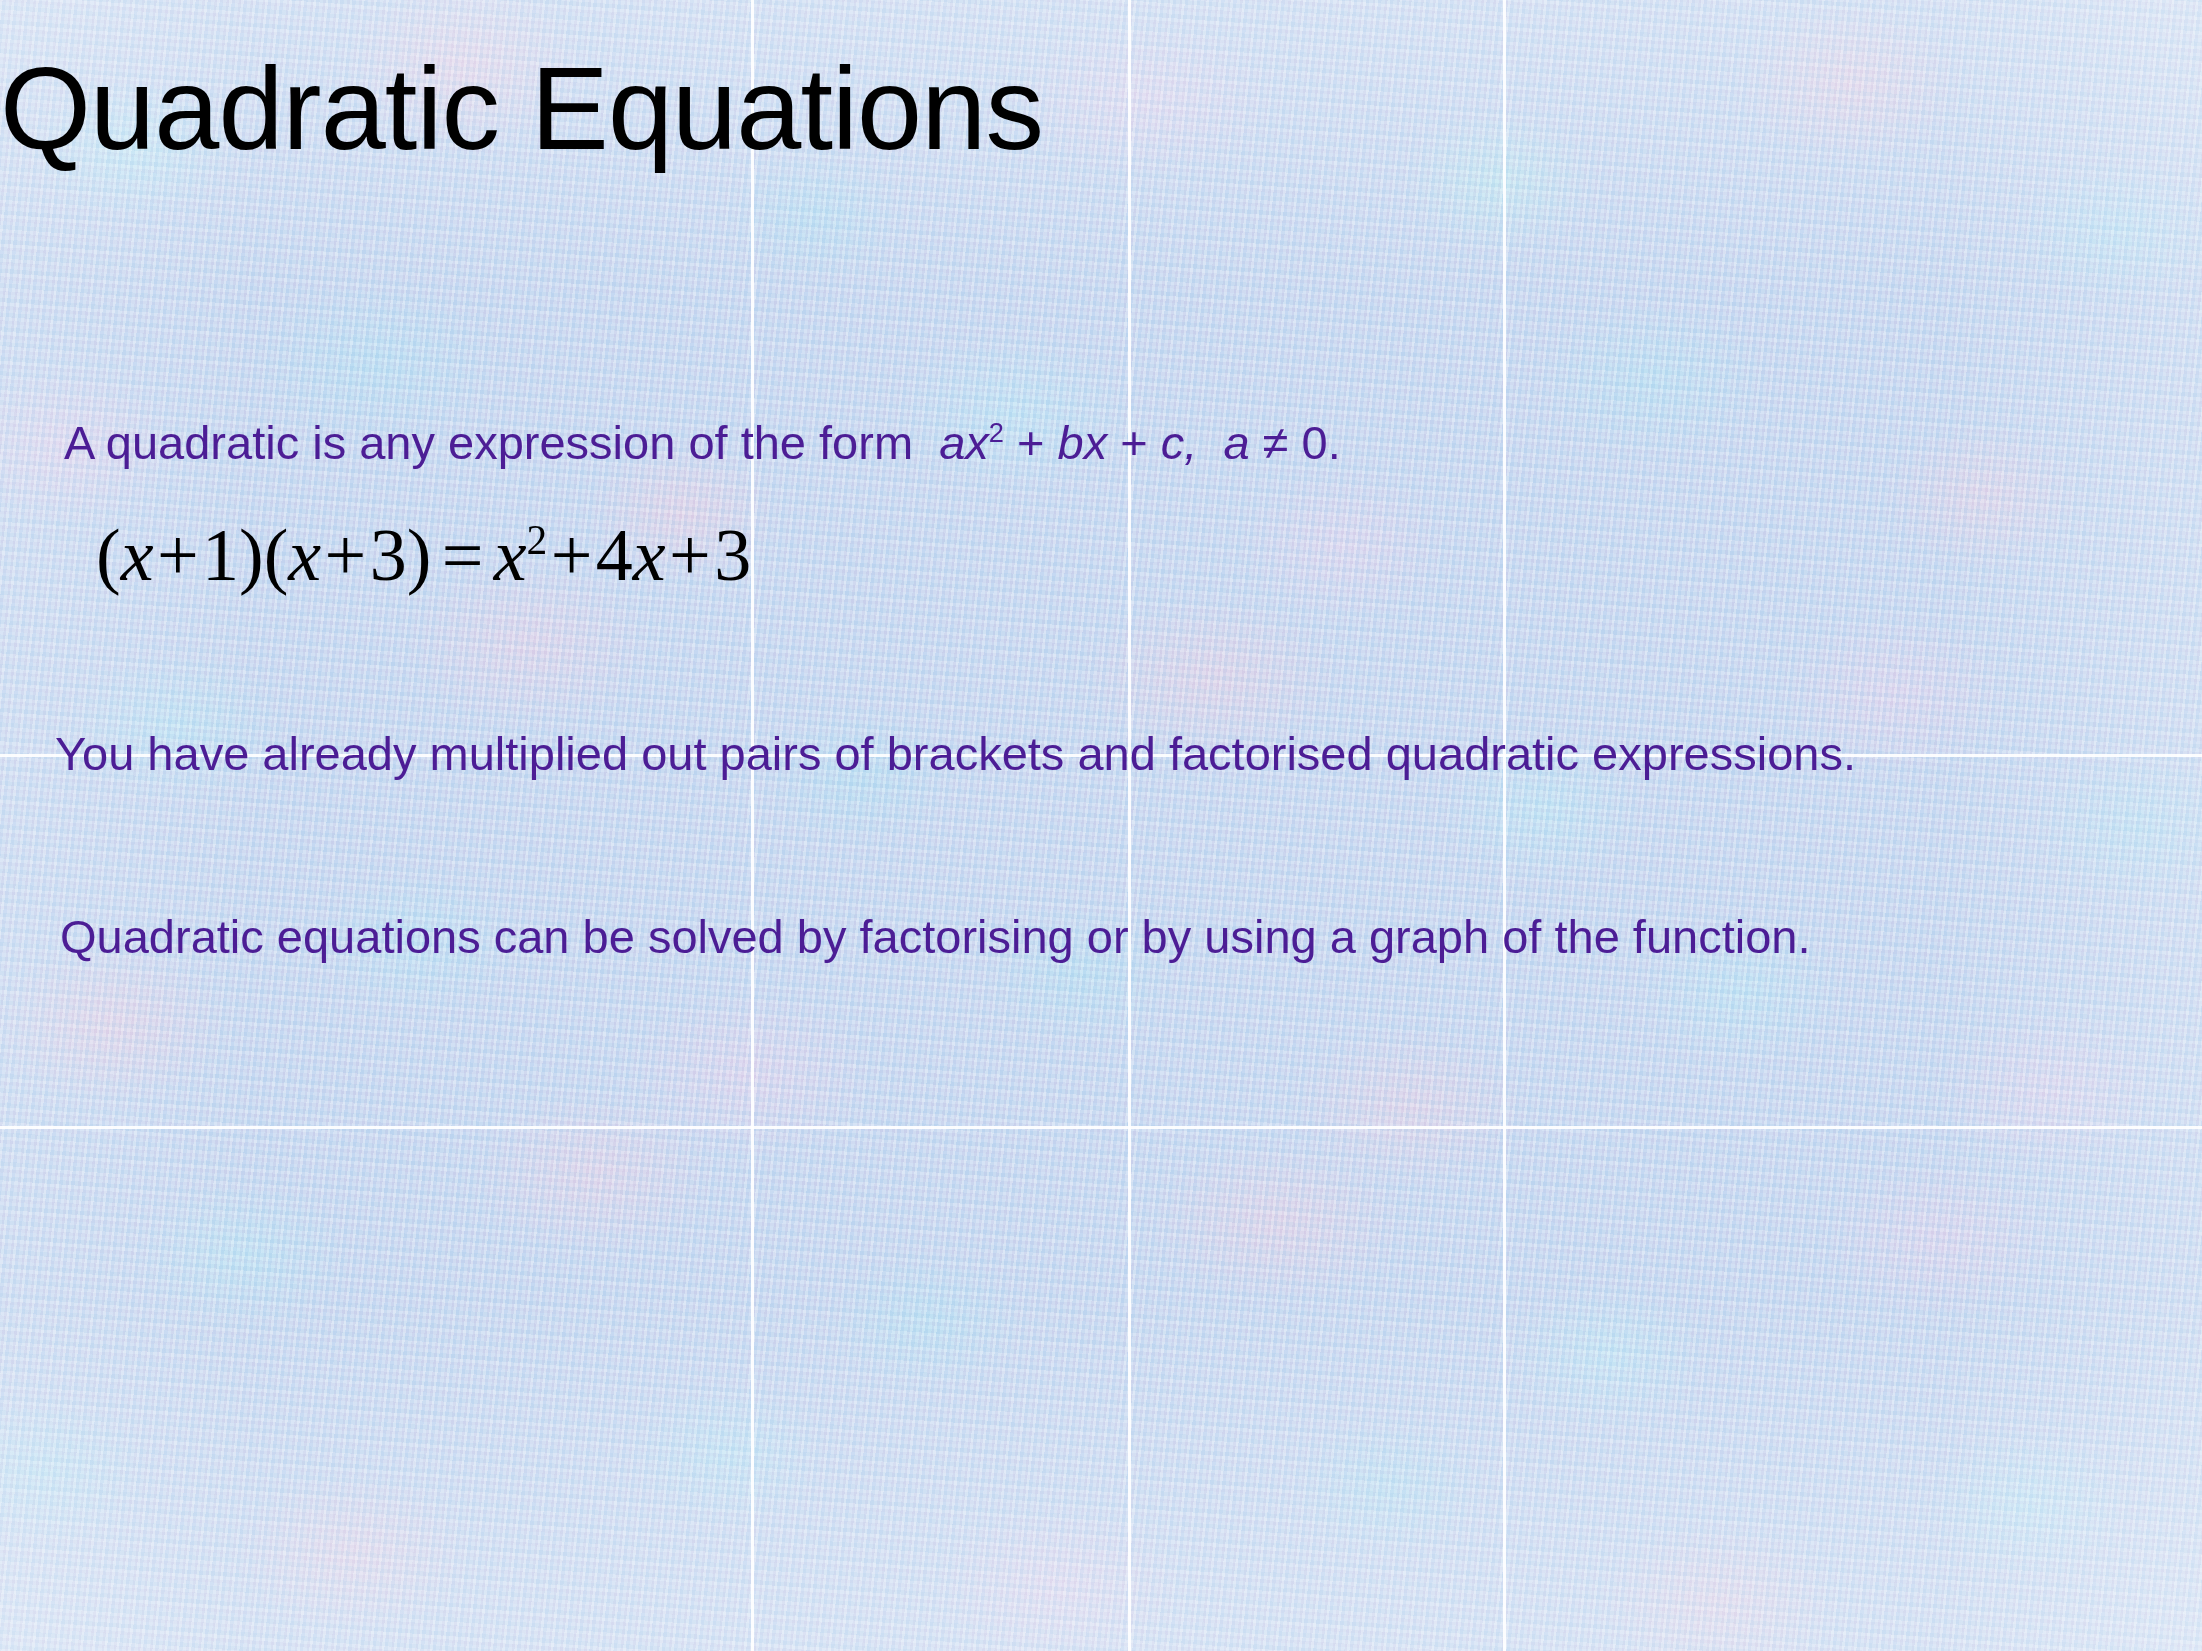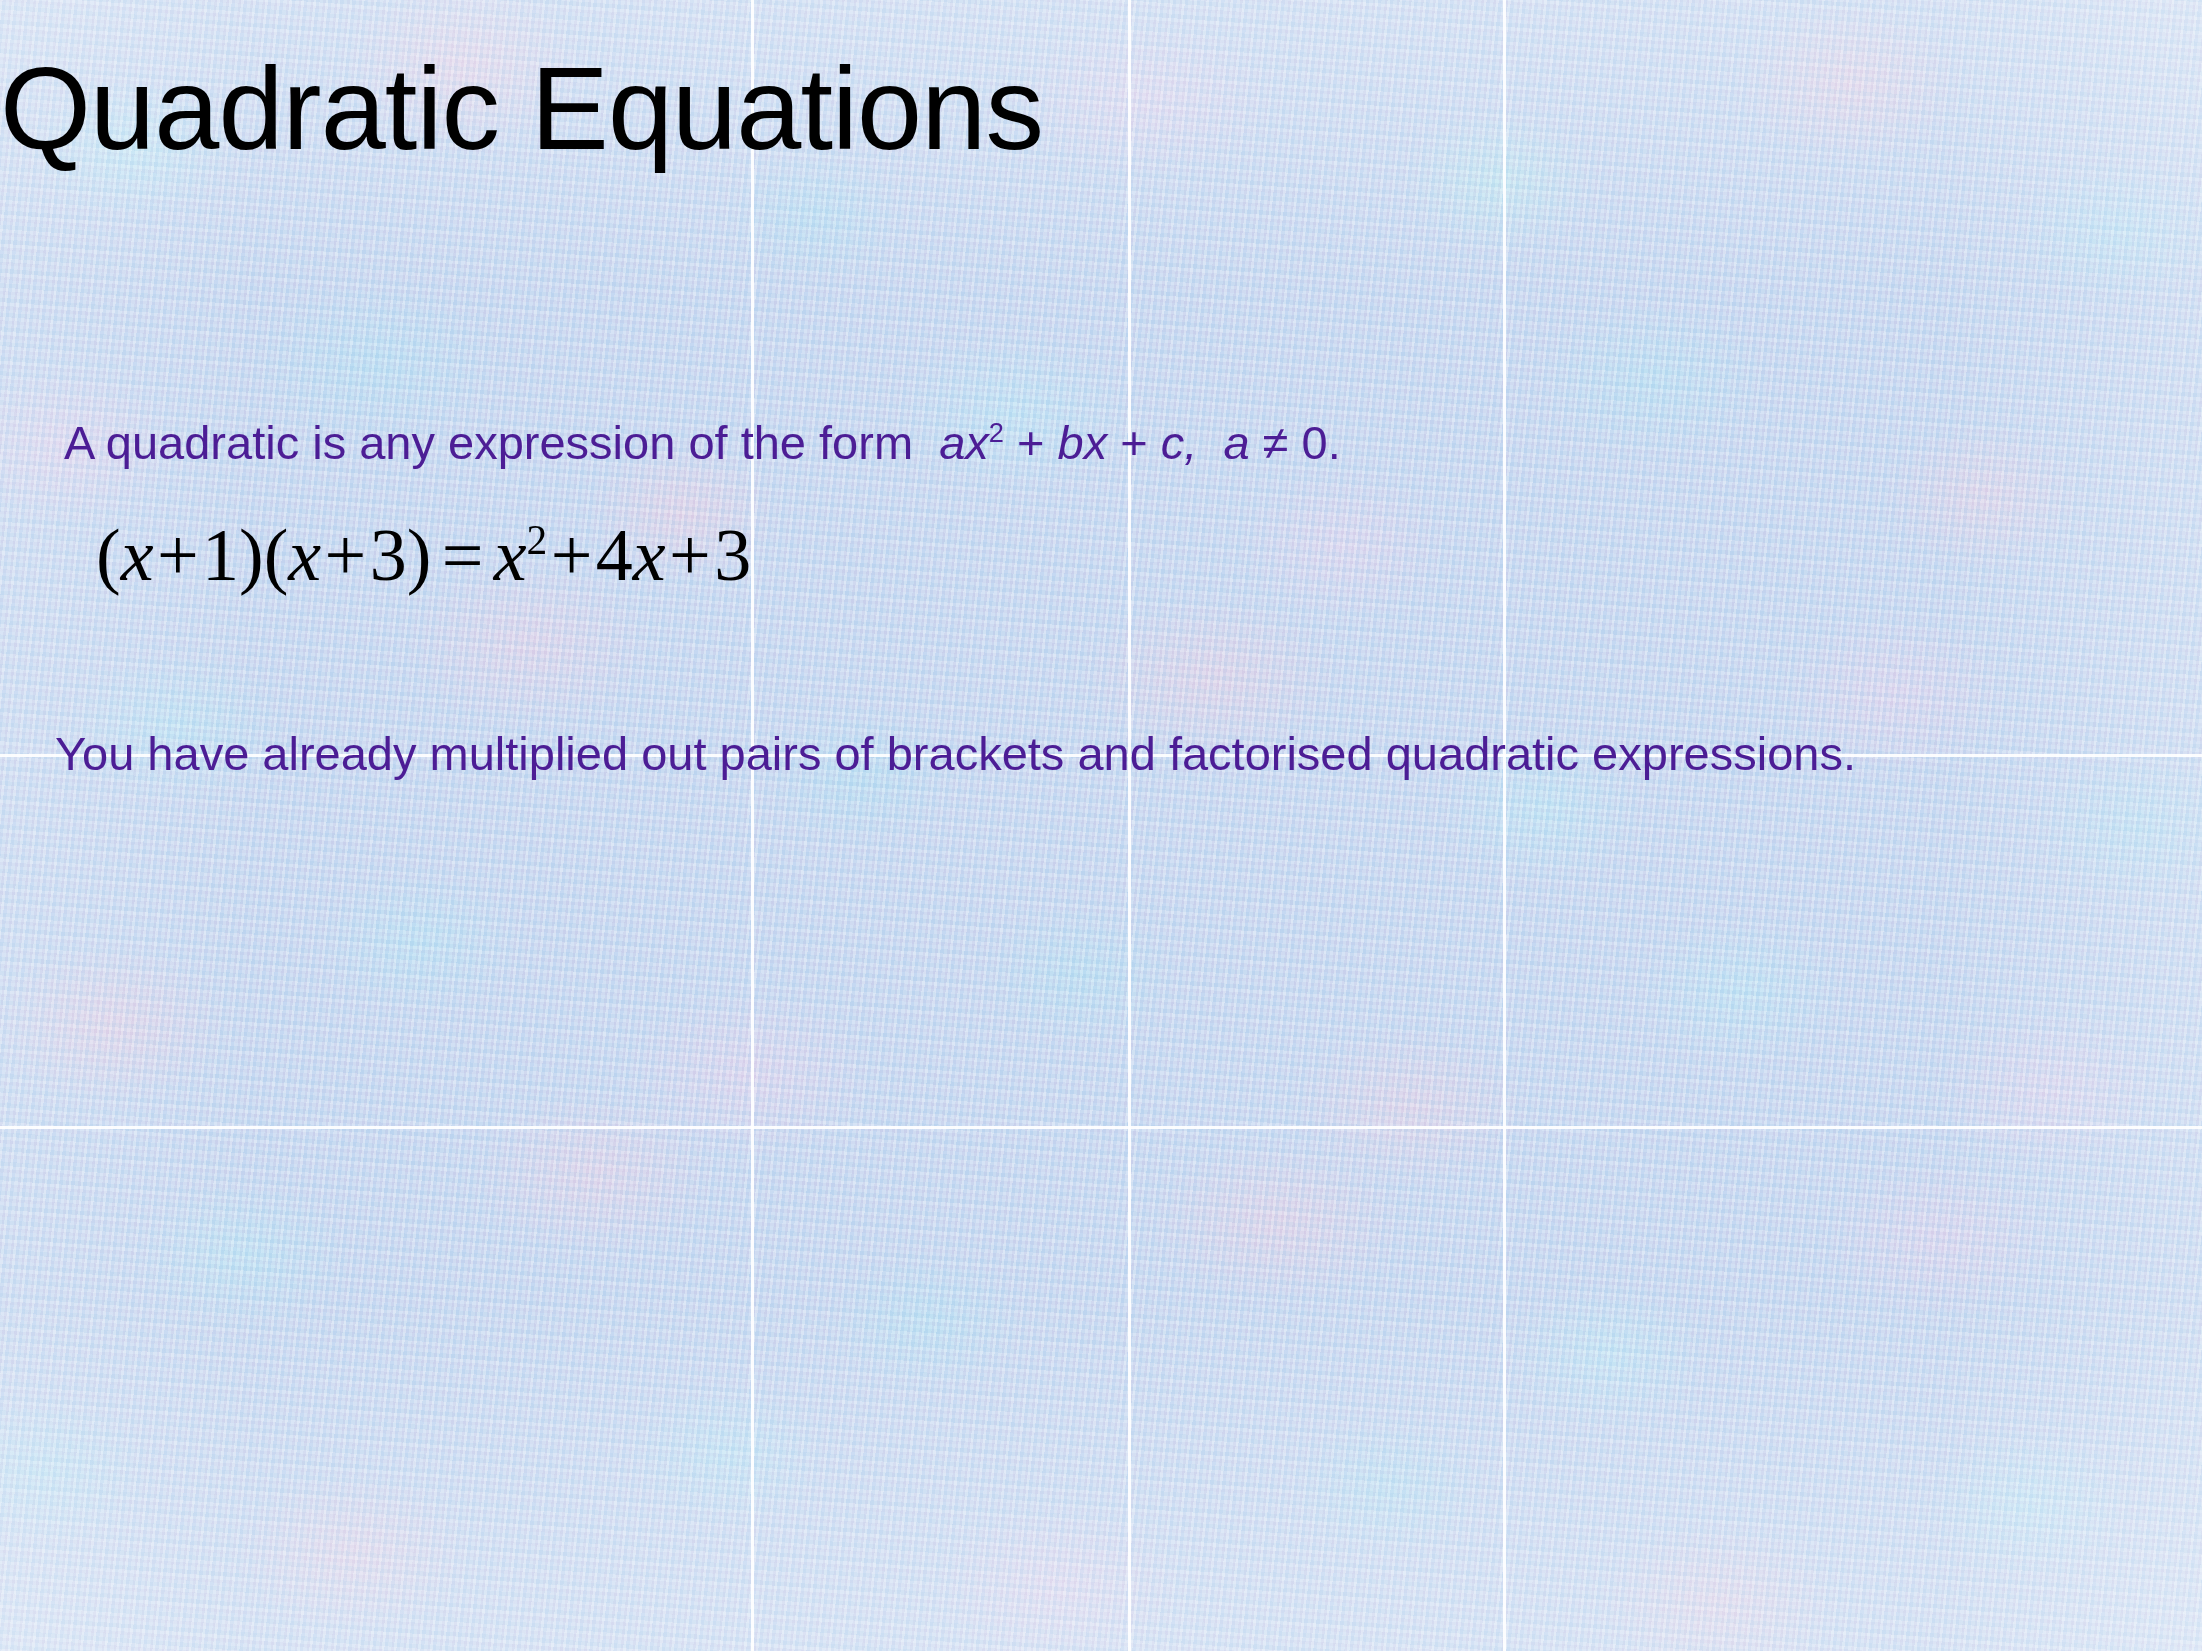--- a/index.html
+++ b/index.html
@@ -231,16 +231,17 @@
   <div id="content">
 
     <div id="slide-title">Quadratic Equations</div>
 
     <div class="body-line" id="line-definition"><span>A quadratic is any expression of the form</span>&nbsp;&nbsp;<span class="math-inline"><span>ax</span><sup>2</sup>&nbsp;<span class="op">+</span>&nbsp;<span>bx</span>&nbsp;<span class="op">+</span>&nbsp;<span>c,</span>&nbsp;&nbsp;<span>a</span>&nbsp;<span class="op">≠</span>&nbsp;<span class="num">0.</span></span></div>
 
     <div id="equation"><span class="paren">(</span><span class="var">x</span><span class="op">+</span><span class="num">1</span><span class="paren">)</span><span class="paren">(</span><span class="var">x</span><span class="op">+</span><span class="num">3</span><span class="paren">)</span><span class="eq">=</span><span class="var">x</span><sup>2</sup><span class="op">+</span><span class="num">4</span><span class="var">x</span><span class="op">+</span><span class="num">3</span></div>
 
     <div class="body-line" id="line-multiplied">You have already multiplied out pairs of brackets and factorised quadratic expressions.</div>
 
+    <div class="body-line" id="line-solving">Quadratic equations can be solved by factorising or by using a graph of the function.</div>
 
   </div>
 </div>
 
 
 </body></html>

